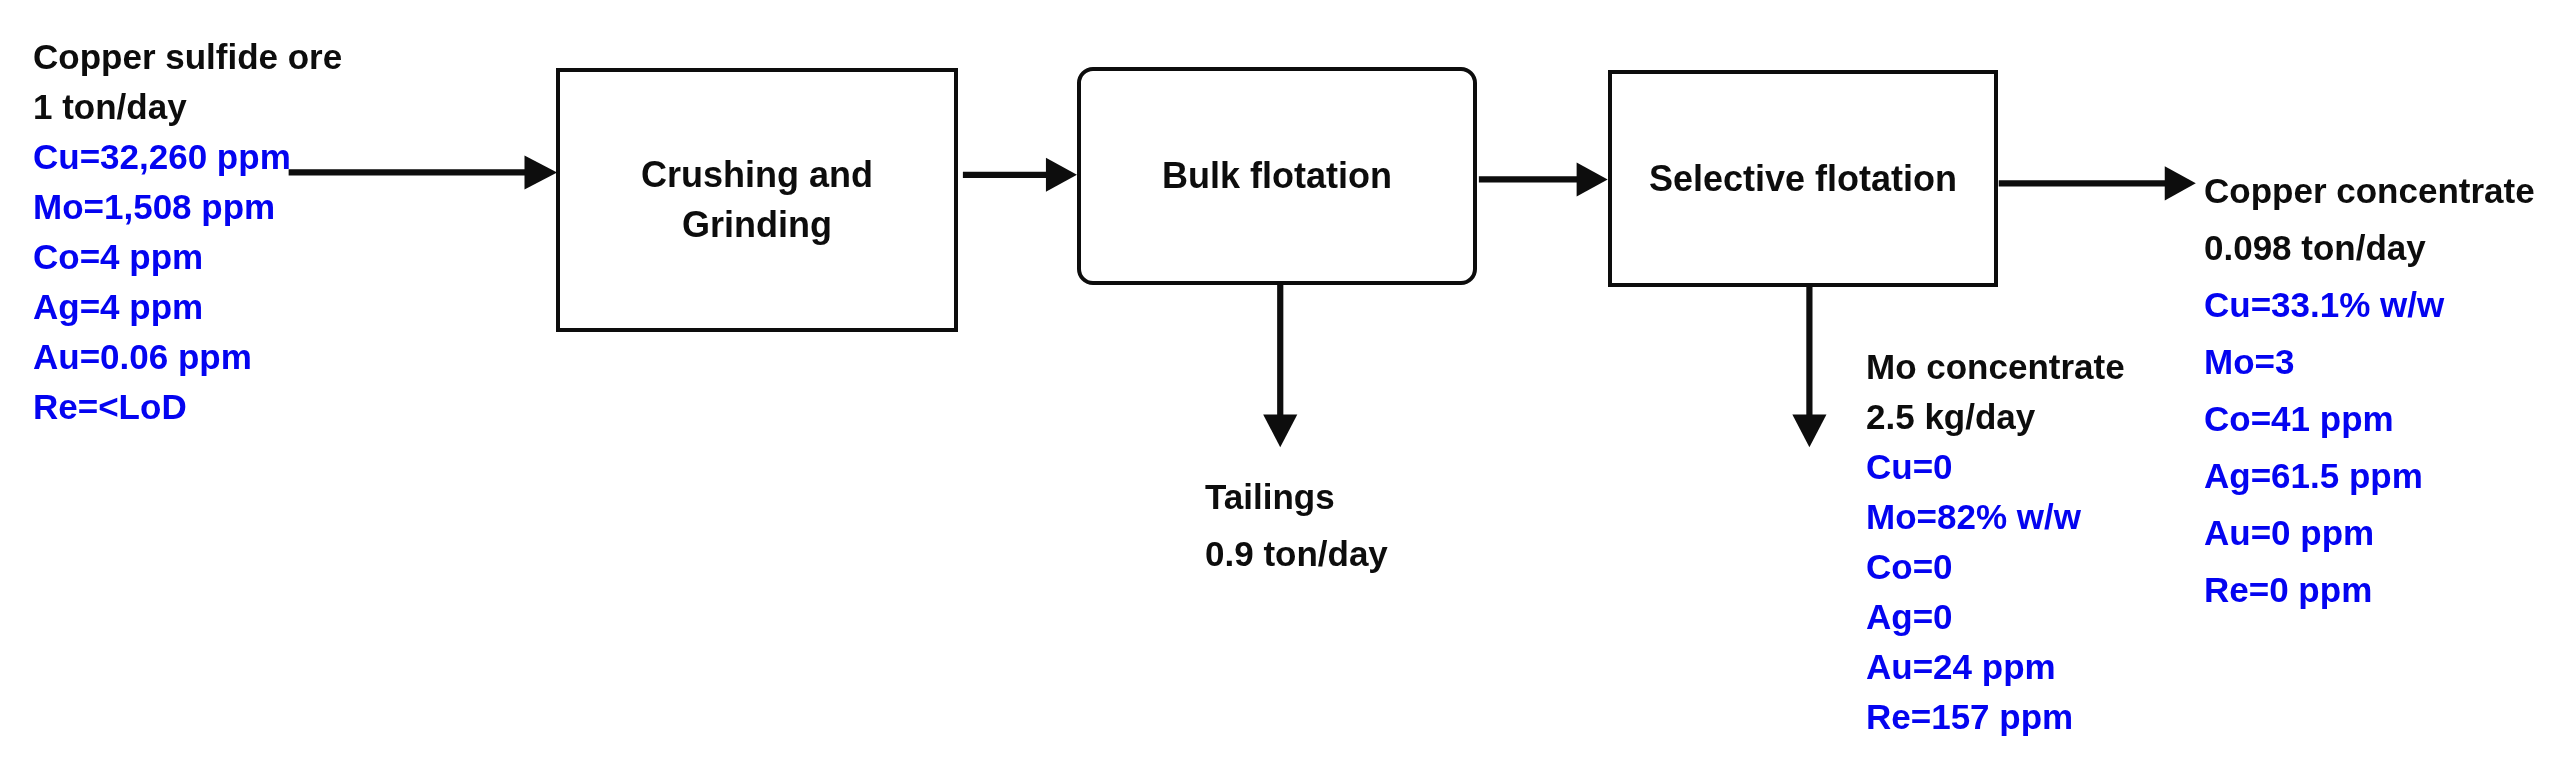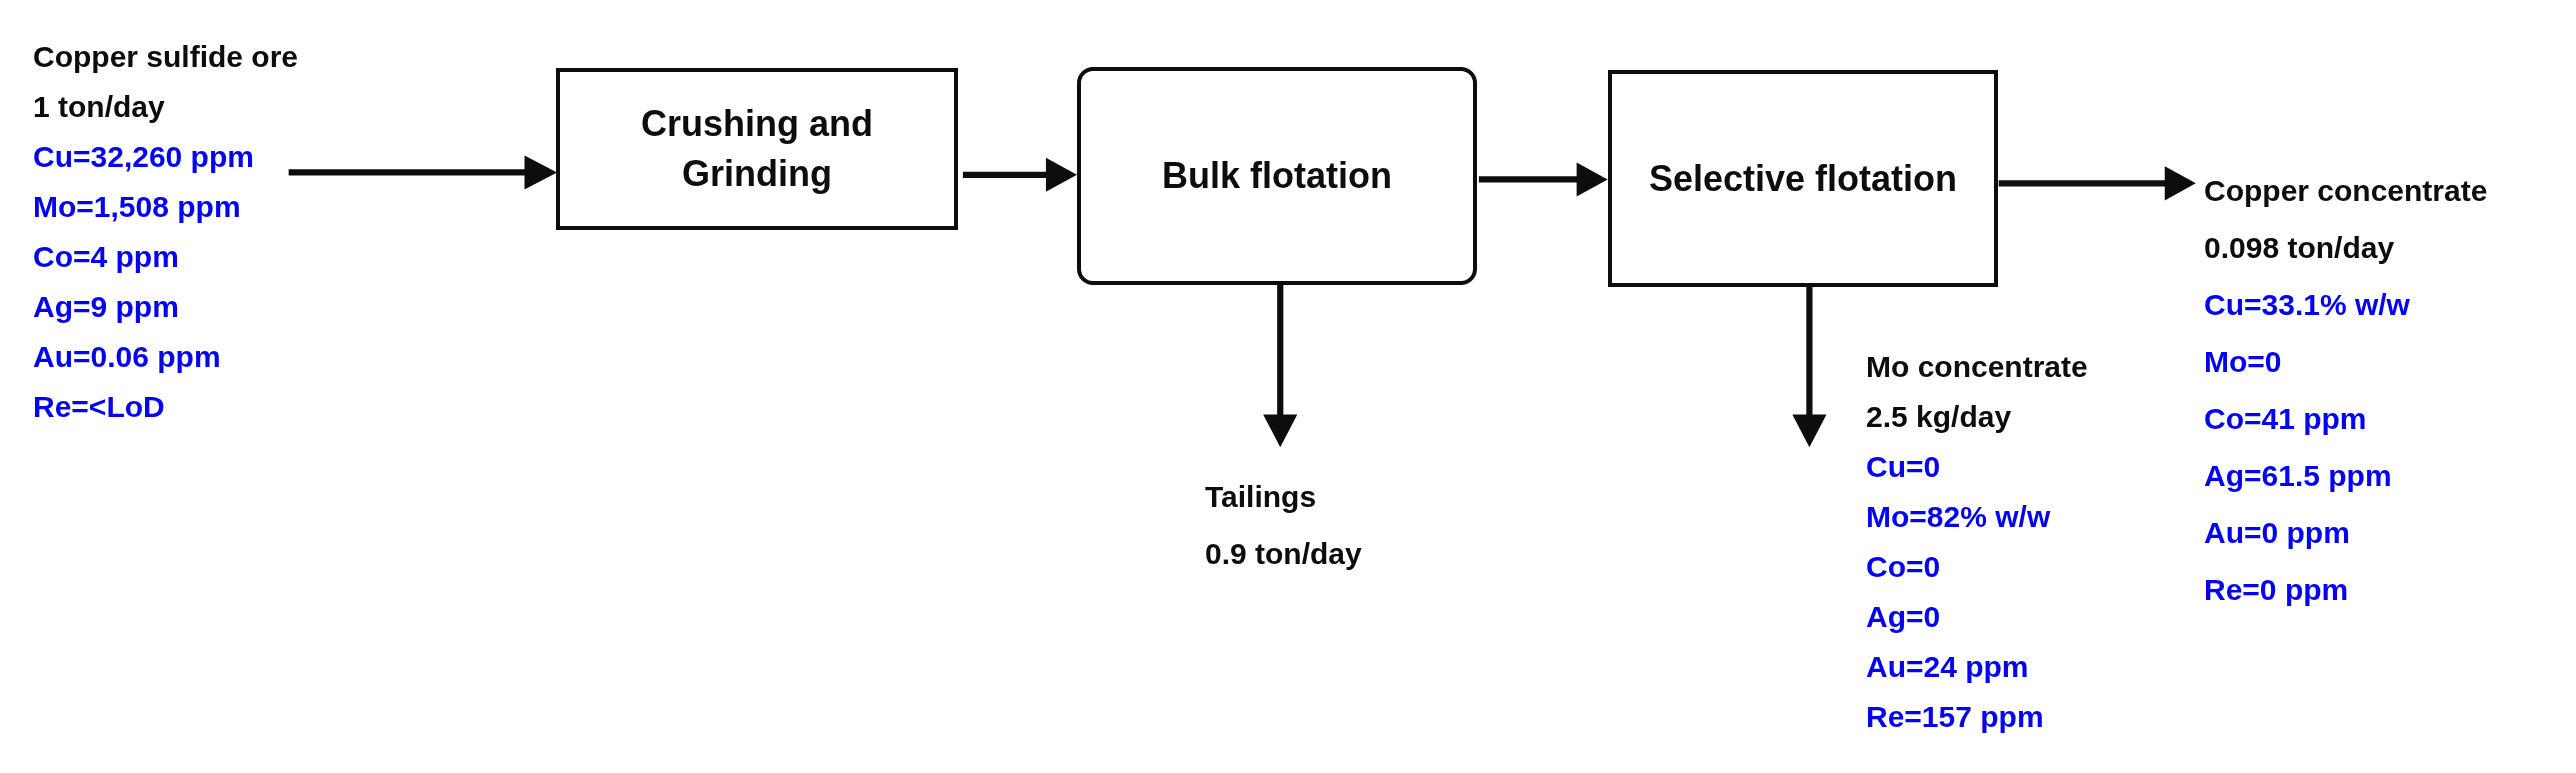--- a/index.html
+++ b/index.html
@@ -6,21 +6,21 @@
   #stage{
     position:relative;width:2576px;height:774px;background:#ffffff;overflow:hidden;
     font-family:"Liberation Sans", sans-serif;font-weight:700;color:var(--ink,#0d0d0d);
   }
   #arrows{position:absolute;left:0;top:0;width:2576px;height:774px;}
   .pbox{
     position:absolute;box-sizing:border-box;border:4.7px solid var(--ink,#0d0d0d);
     background:#ffffff;display:flex;align-items:center;justify-content:center;
     text-align:center;font-size:36px;line-height:50px;color:var(--ink,#0d0d0d);
   }
-  .stream{position:absolute;font-size:30px;white-space:nowrap;}
+  .stream{position:absolute;font-size:35px;white-space:nowrap;}
   .stream .ln{display:block;color:var(--ink,#0d0d0d);}
   .stream .assay{color:var(--assay,#0000ee);}
   .lh65 .ln{line-height:50px;}
   .lh63 .ln{line-height:49px;margin-top:8px;}
 </style>
 </head>
 <body>
 
 <div id="stage" style="--ink: #0d0d0d; --assay: #0404f0; background: rgb(255, 255, 255);">
 
@@ -52,42 +52,42 @@
         <polygon points="1628,534 1672,534 1650,576" stroke="none"></polygon>
       </g>
 
       <g>
         <line x1="2332" y1="368" x2="2332" y2="536"></line>
         <polygon points="2310,534 2354,534 2332,576" stroke="none"></polygon>
       </g>
     </g>
   </svg>
 
-  <div class="pbox" style="left:556px;top:68px;width:402px;height:162px;">
+  <div class="pbox" style="left:556px;top:68px;width:402px;height:264px;">
     <div>
       <span>Crushing and</span><br>
       <span>Grinding</span>
     </div>
   </div>
 
   <div class="pbox" style="left:1077px;top:67px;width:400px;height:218px;border-radius:16px;">
     <span>Bulk flotation</span>
   </div>
 
   <div class="pbox" style="left:1608px;top:70px;width:390px;height:217px;">
     <span>Selective flotation</span>
   </div>
 
   <div class="stream lh65" style="left:33px;top:32px;">
     <span class="ln">Copper sulfide ore</span>
     <span class="ln">1 ton/day</span>
     <span class="ln assay">Cu=32,260 ppm</span>
     <span class="ln assay">Mo=1,508 ppm</span>
     <span class="ln assay">Co=4 ppm</span>
-    <span class="ln assay">Ag=9 ppm</span>
+    <span class="ln assay">Ag=4 ppm</span>
     <span class="ln assay">Au=0.06 ppm</span>
     <span class="ln assay">Re=&lt;LoD</span>
   </div>
 
   <div class="stream lh63" style="left:1205px;top:464px;">
     <span class="ln">Tailings</span>
     <span class="ln">0.9 ton/day</span>
   </div>
 
   <div class="stream lh65" style="left:1866px;top:342px;">
@@ -98,21 +98,21 @@
     <span class="ln assay">Co=0</span>
     <span class="ln assay">Ag=0</span>
     <span class="ln assay">Au=24 ppm</span>
     <span class="ln assay">Re=157 ppm</span>
   </div>
 
   <div class="stream lh63" style="left:2204px;top:158px;">
     <span class="ln">Copper concentrate</span>
     <span class="ln">0.098 ton/day</span>
     <span class="ln assay">Cu=33.1% w/w</span>
-    <span class="ln assay">Mo=0</span>
+    <span class="ln assay">Mo=3</span>
     <span class="ln assay">Co=41 ppm</span>
     <span class="ln assay">Ag=61.5 ppm</span>
     <span class="ln assay">Au=0 ppm</span>
     <span class="ln assay">Re=0 ppm</span>
   </div>
 
 </div>
 
 
 </body></html>

